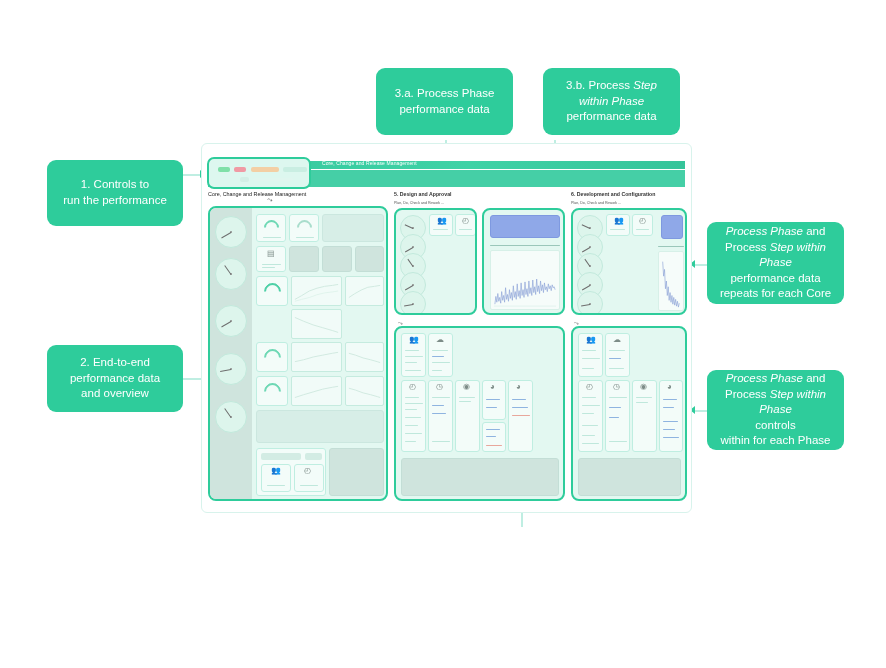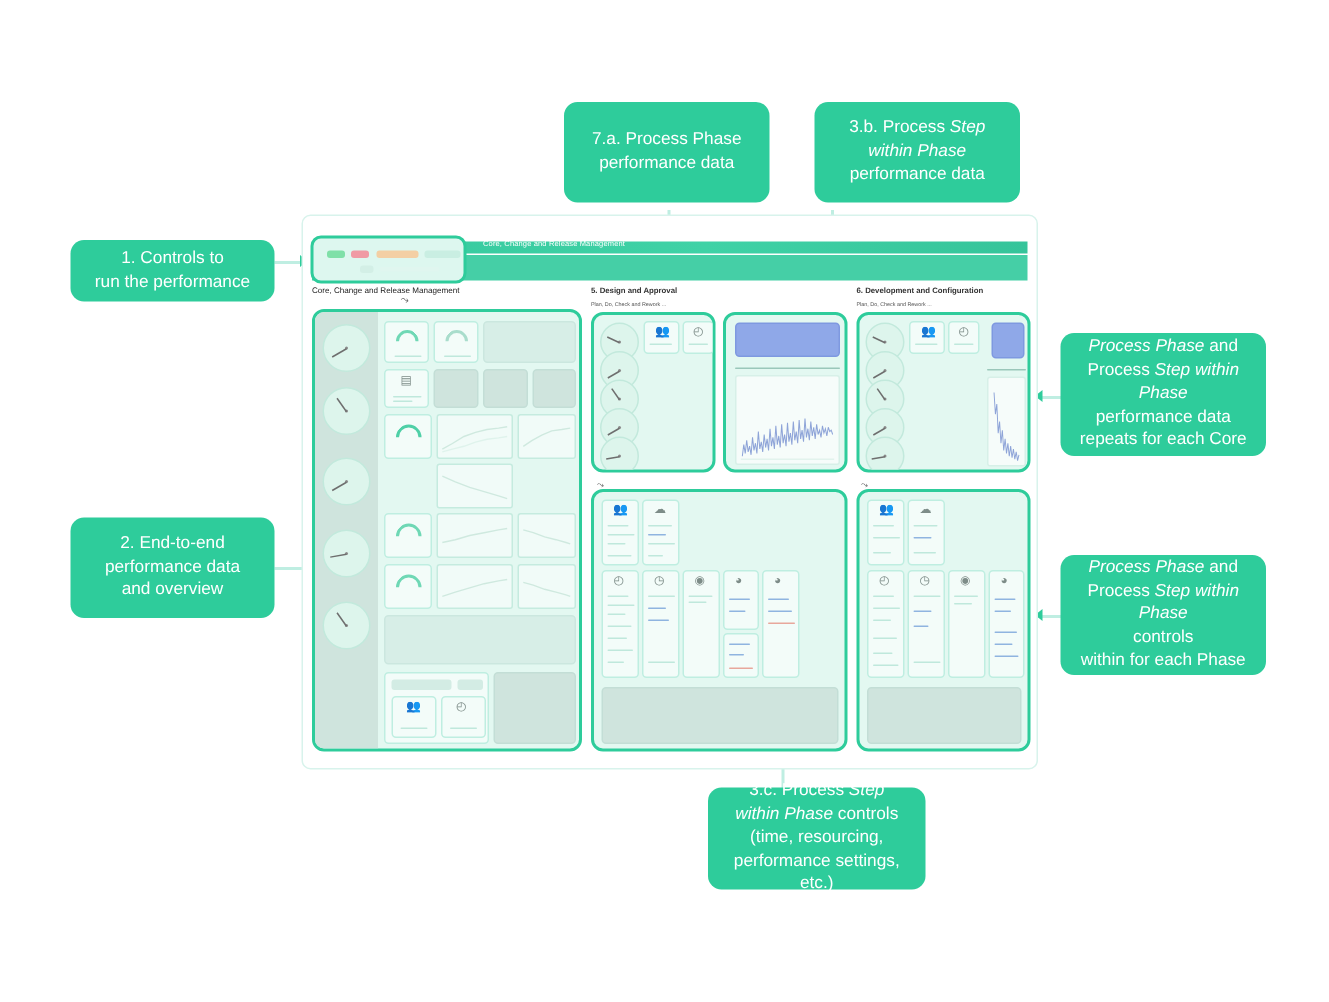--- a/index.html
+++ b/index.html
@@ -254,58 +254,50 @@
 
   <div class="conn v" style="left:521px; top:505px; height:22px;"></div>
   <div class="tick up" style="left:517px; top:500px;"></div>
 
   <div class="conn h" style="left:690px; top:264px; width:18px;"></div>
   <div class="tick left" style="left:686px; top:260px;"></div>
 
   <div class="conn h" style="left:690px; top:410px; width:18px;"></div>
   <div class="tick left" style="left:686px; top:406px;"></div>
 
-  <div class="callout" style="left:47px; top:160px; width:136px; height:41px;">
+  <div class="callout" style="left:47px; top:160px; width:136px; height:66px;">
     <div>
       <span>1. Controls to</span><br>
       <span>run the performance</span>
     </div>
   </div>
 
   <div class="callout" style="left:47px; top:345px; width:136px; height:67px;">
     <div>
       <span>2. End-to-end</span><br>
       <span>performance data</span><br>
       <span>and overview</span>
     </div>
   </div>
 
   <div class="callout" style="left:376px; top:68px; width:137px; height:67px;">
     <div>
-      <span>7.a. Process Phase</span><br>
+      <span>3.a. Process Phase</span><br>
       <span>performance data</span>
     </div>
   </div>
 
   <div class="callout" style="left:543px; top:68px; width:137px; height:67px;">
     <div>
       <span>3.b. Process <span class="it">S</span><span class="it">tep</span></span><br>
       <span class="it">within Phase</span><br>
       <span>performance data</span>
     </div>
   </div>
 
-  <div class="callout" style="left:472px; top:525px; width:145px; height:68px;">
-    <div>
-      <span>3.c. Process <span class="it">Step</span></span><br>
-      <span><span class="it">within Phase</span> controls</span><br>
-      <span>(time, resourcing,</span><br>
-      <span>performance settings, etc.)</span>
-    </div>
-  </div>
 
   <div class="callout" style="left:707px; top:222px; width:137px; height:82px;">
     <div>
       <span><span class="it">Process Phase</span> and</span><br>
       <span>Process <span class="it">Step within Phase</span></span><br>
       <span>performance data</span><br>
       <span>repeats for each Core</span>
     </div>
   </div>
 

